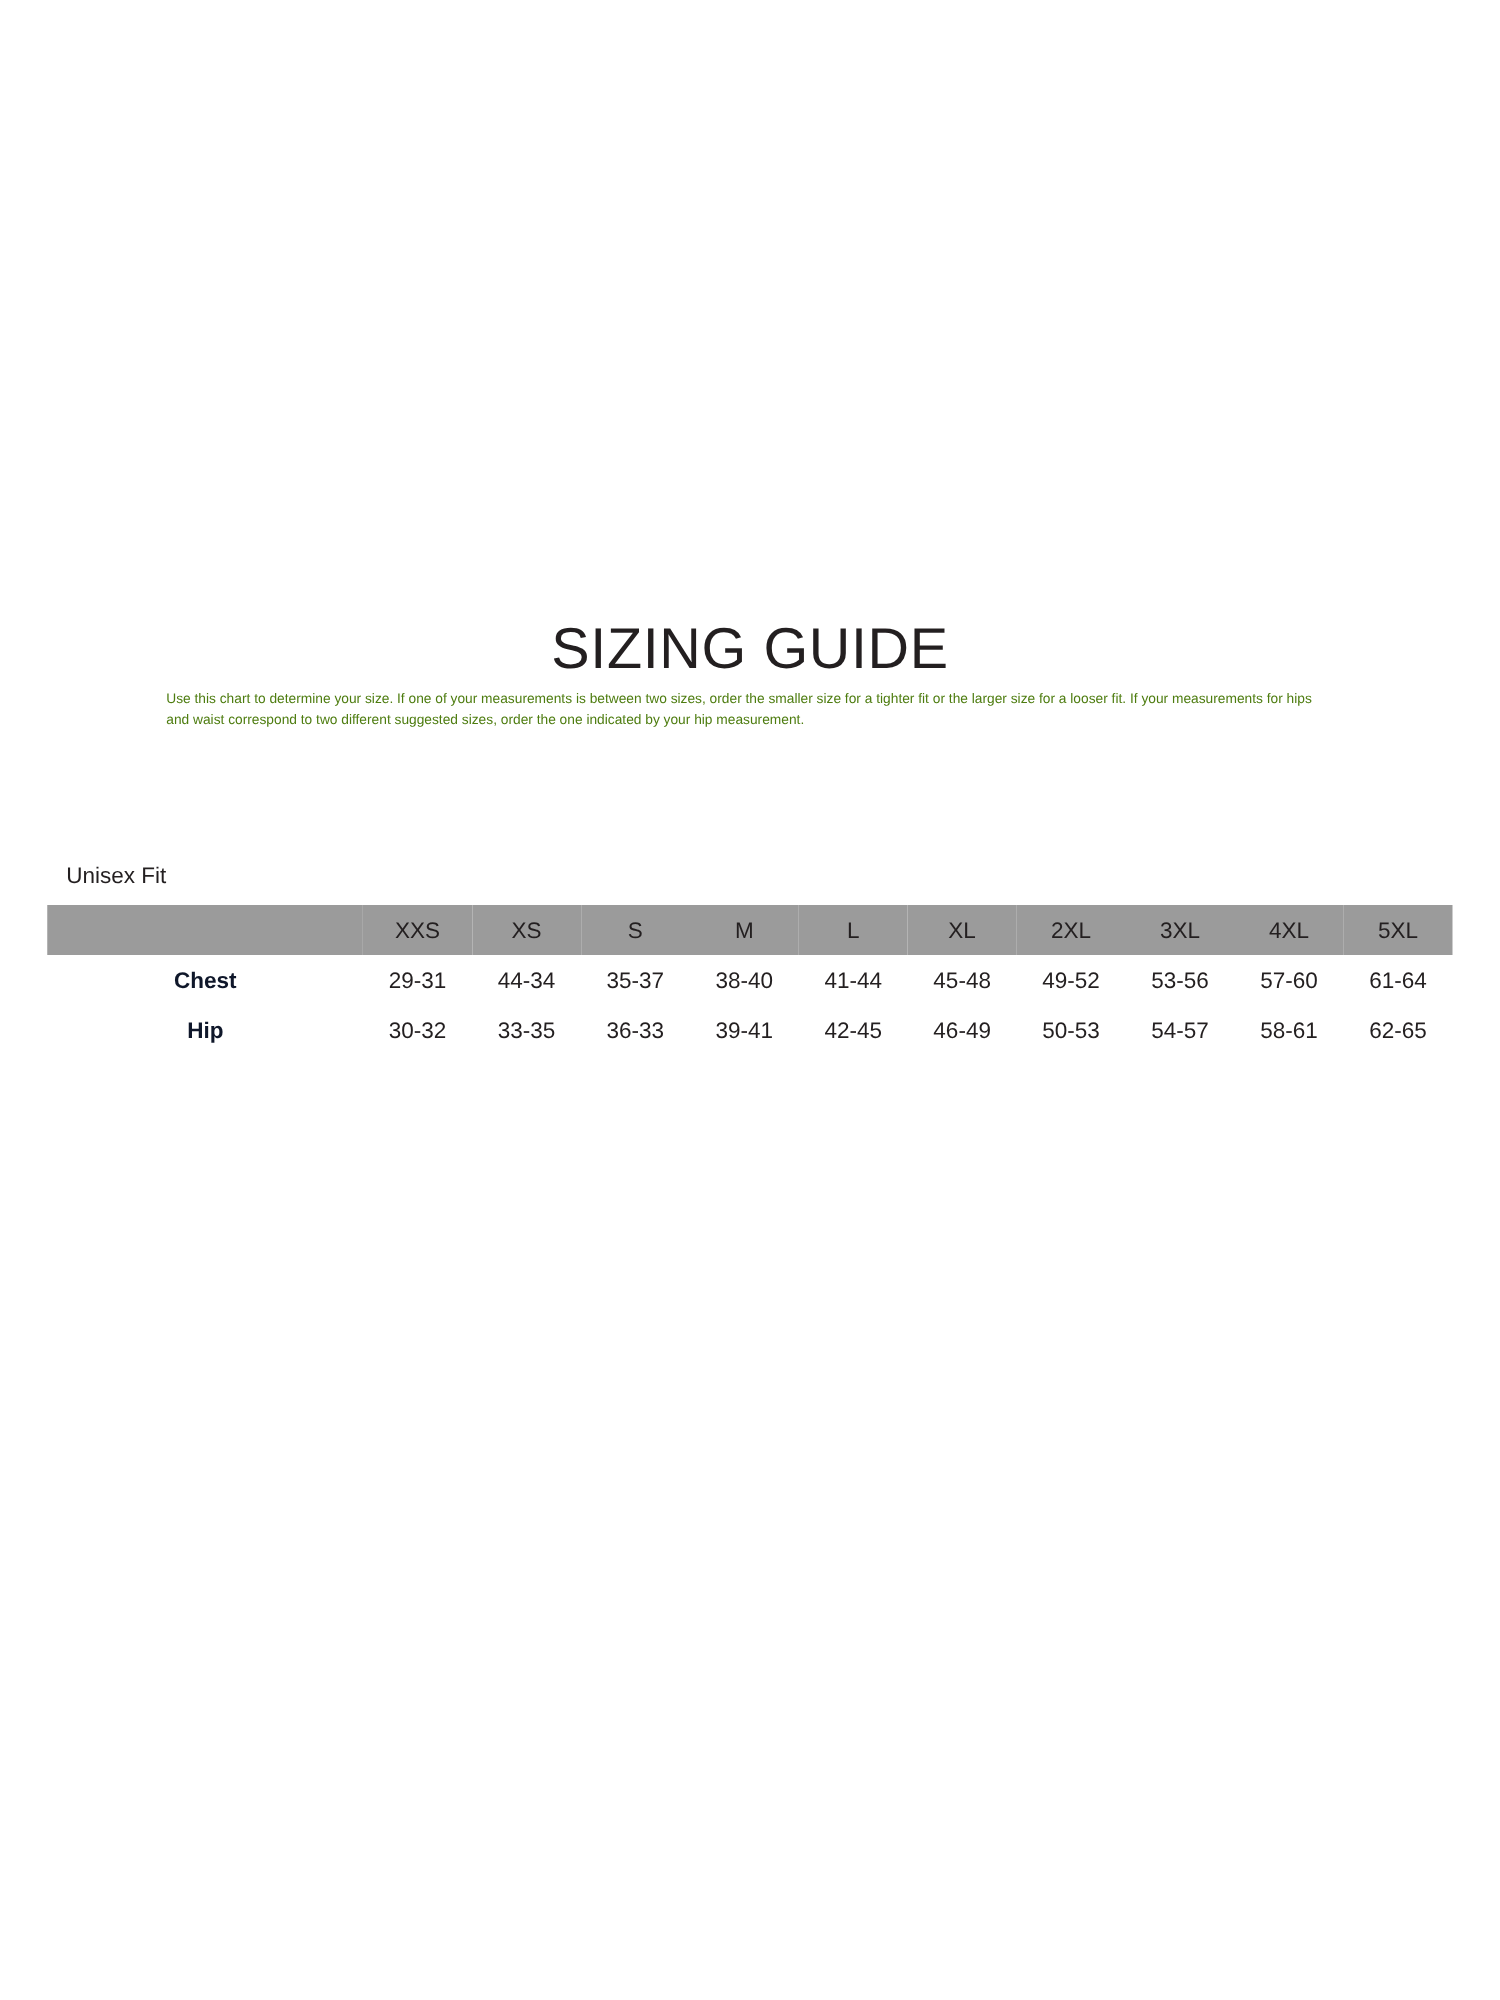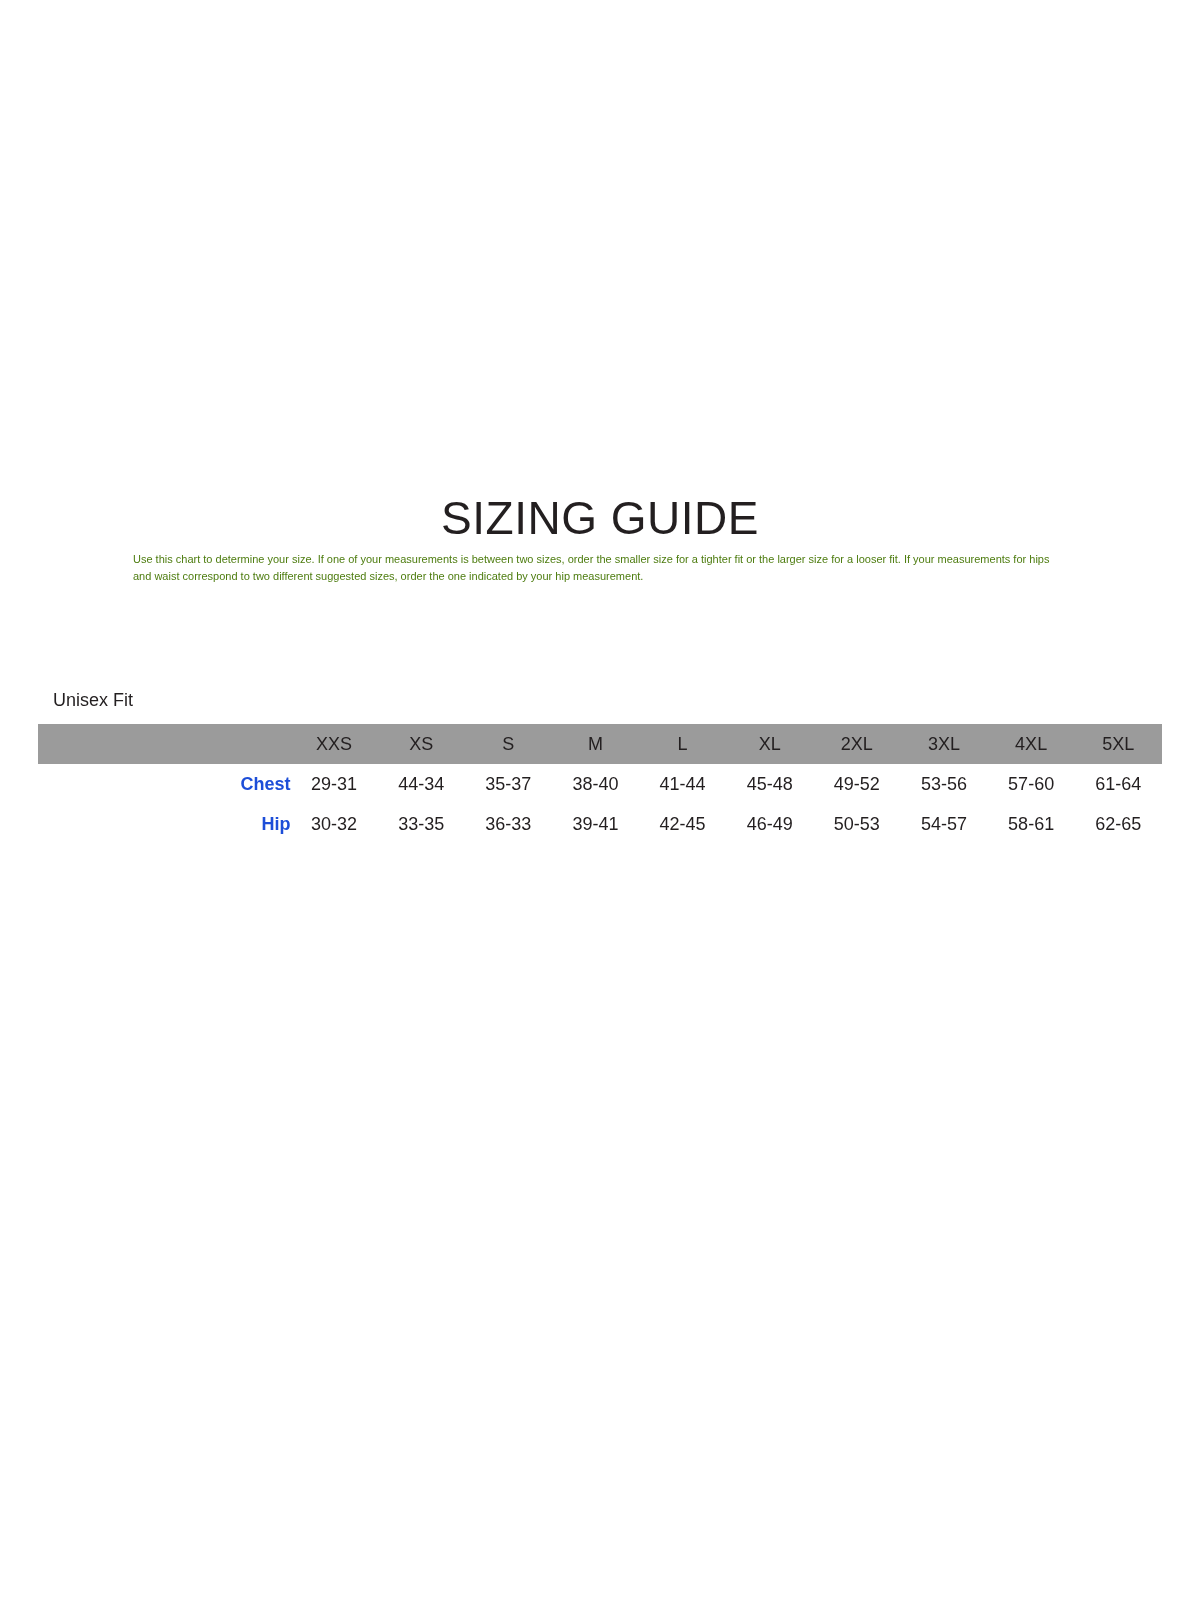--- a/index.html
+++ b/index.html
@@ -101,23 +101,23 @@
   tbody tr.row-odd {
     background: #ffffff;
   }
 
   tbody tr.row-even {
     background: #ededed;
   }
 
   tbody td.rowlabel {
     font-weight: bold;
-    text-align: right;
+    text-align: center;
     font-size: 18px;
-    color: #1d4ed8;
+    color: #0f172a;
   }
 
   col.label-col { width: 252px; }
   col.data-col { width: 87px; }
 </style>
 </head>
 <body>
 
 <div class="page">
 

